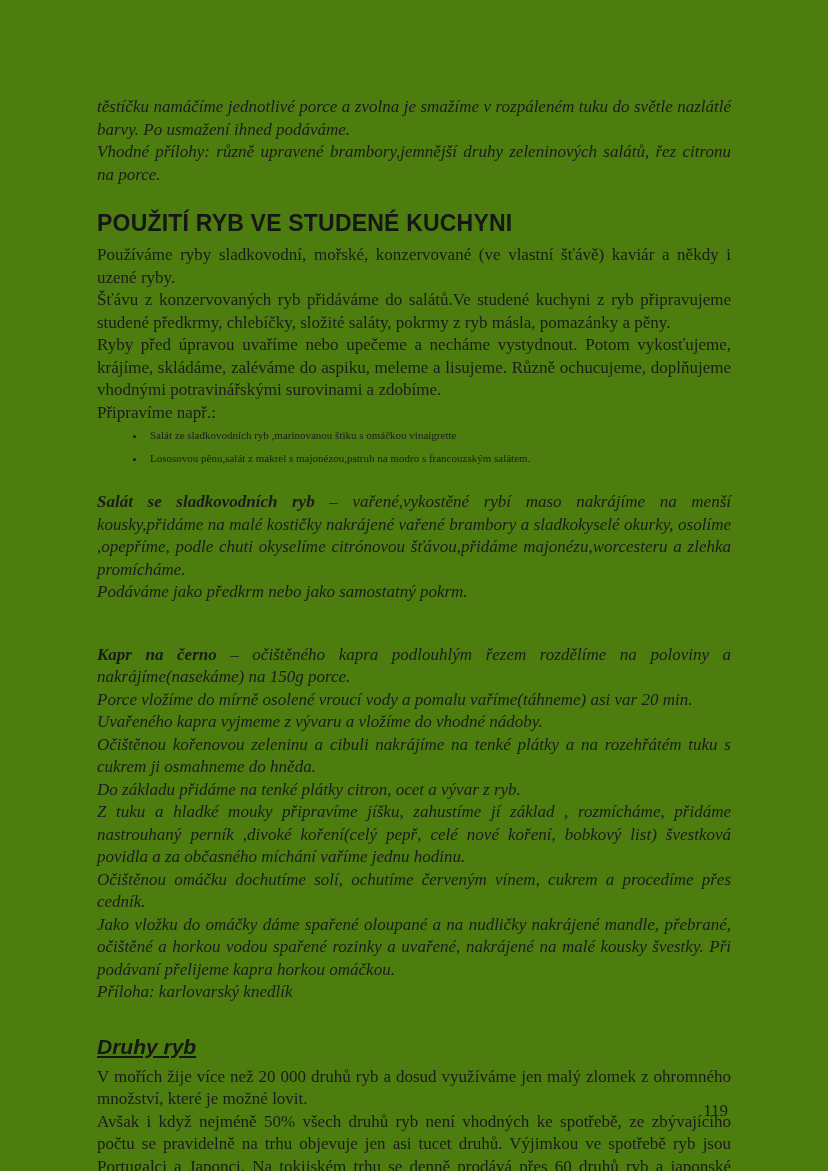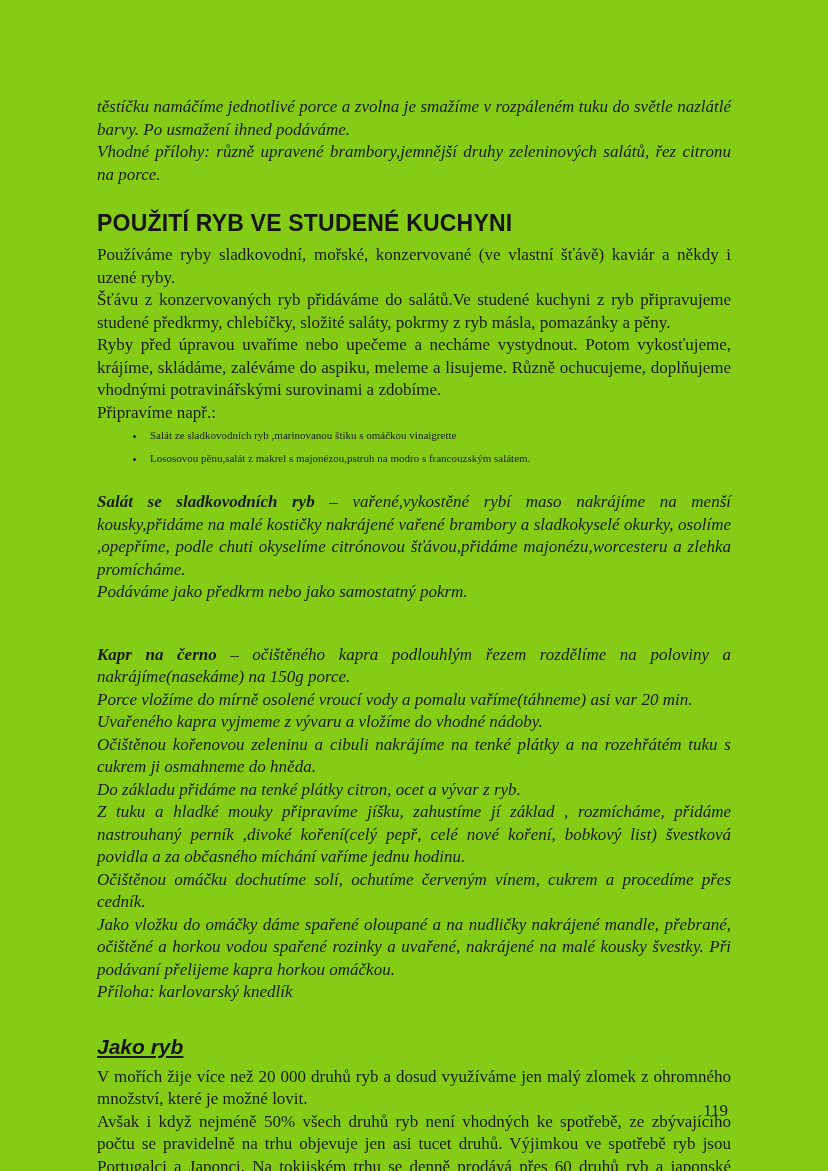--- a/index.html
+++ b/index.html
@@ -13,21 +13,21 @@
     position: relative;
     font-family: "Liberation Serif", serif;
     color: #1b1b1b;
     -webkit-font-smoothing: antialiased;
   }
   .page {
     position: absolute;
     top: 0; left: 0;
     width: 828px;
     height: 1171px;
-    background: #84cc16;
+    background: #4d7c0f;
     box-sizing: border-box;
     padding: 96px 97px 2px 97px;
   }
   p {
     margin: 0;
     font-size: 17px;
     line-height: 22.5px;
     text-align: justify;
   }
   .italic { font-style: italic; }
@@ -111,20 +111,20 @@
     <p class="italic">Uvařeného kapra vyjmeme z vývaru a vložíme do vhodné nádoby.</p>
     <p class="italic">Očištěnou kořenovou zeleninu a cibuli nakrájíme na tenké plátky a na rozehřátém tuku s cukrem ji osmahneme do hněda.</p>
     <p class="italic">Do základu přidáme na tenké plátky citron, ocet a vývar z ryb.</p>
     <p class="italic">Z tuku a hladké mouky připravíme jíšku, zahustíme jí základ , rozmícháme, přidáme nastrouhaný perník ,divoké koření(celý pepř, celé nové koření, bobkový list) švestková povidla a za občasného míchání vaříme jednu hodinu.</p>
     <p class="italic">Očištěnou omáčku dochutíme solí, ochutíme červeným vínem, cukrem a procedíme přes cedník.</p>
     <p class="italic">Jako vložku do omáčky dáme spařené oloupané a na nudličky nakrájené mandle, přebrané, očištěné a horkou vodou spařené rozinky a uvařené, nakrájené na malé kousky švestky. Při podávaní přelijeme kapra horkou omáčkou.</p>
     <p class="italic">Příloha: karlovarský knedlík</p>
   </section>
 
   <section>
-    <h2 class="sub-heading">Jako ryb</h2>
+    <h2 class="sub-heading">Druhy ryb</h2>
     <p>V mořích žije více než 20 000 druhů ryb a dosud využíváme jen malý zlomek z ohromného množství, které je možné lovit.</p>
     <p>Avšak i když nejméně 50% všech druhů ryb není vhodných ke spotřebě, ze zbývajícího počtu se pravidelně na trhu objevuje jen asi tucet druhů. Výjimkou ve spotřebě ryb jsou Portugalci a Japonci. Na tokijském trhu se denně prodává přes 60 druhů ryb a japonské rybářské lodě prohledávají oceány, aby přivezly domů národní denní průměr, tj. asi 7000 tun ryb, z nichž většina se pojídá syrová, jako např. sašimi.</p>
   </section>
 
   <div class="page-number">119</div>
 
 </div>
 
 </body></html>

